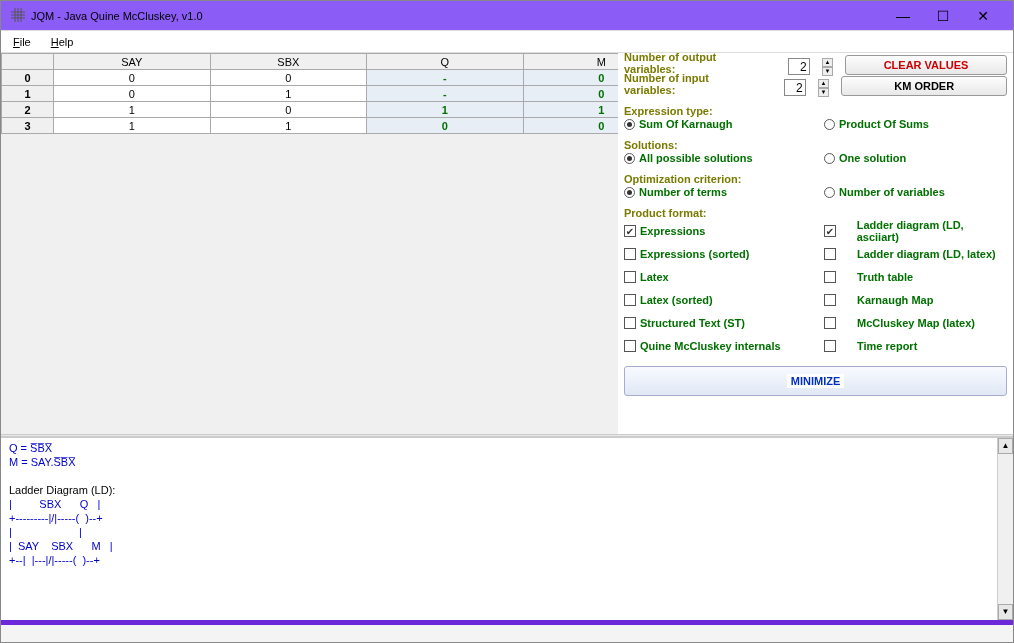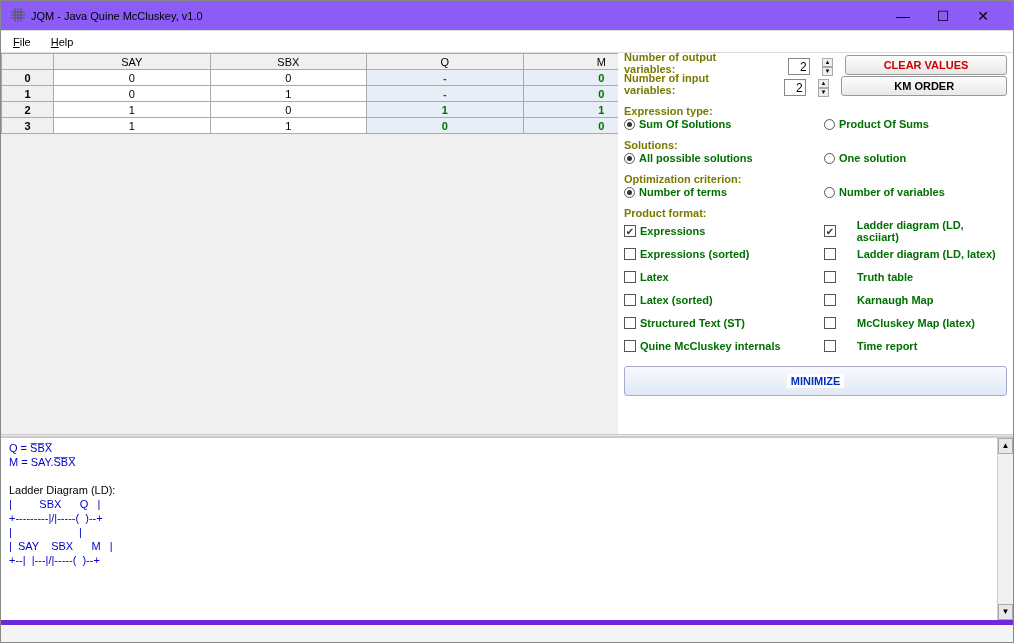--- a/index.html
+++ b/index.html
@@ -141,21 +141,21 @@
         </div>
       <div class="btn btn-km">KM ORDER</div>
     </div>
 
     <div class="side-row">
         <span class="lbl-dk">Expression type:</span>
       </div>
     <div class="radio-grp">
       <div class="radio-col">
           <div class="radio sel"></div>
-          <span class="lbl-gr">Sum Of Solutions</span>
+          <span class="lbl-gr">Sum Of Karnaugh</span>
         </div>
       <div class="radio-col2">
           <div class="radio"></div>
           <span class="lbl-gr">Product Of Sums</span>
         </div>
     </div>
 
     <div class="side-row">
         <span class="lbl-dk">Solutions:</span>
       </div>

